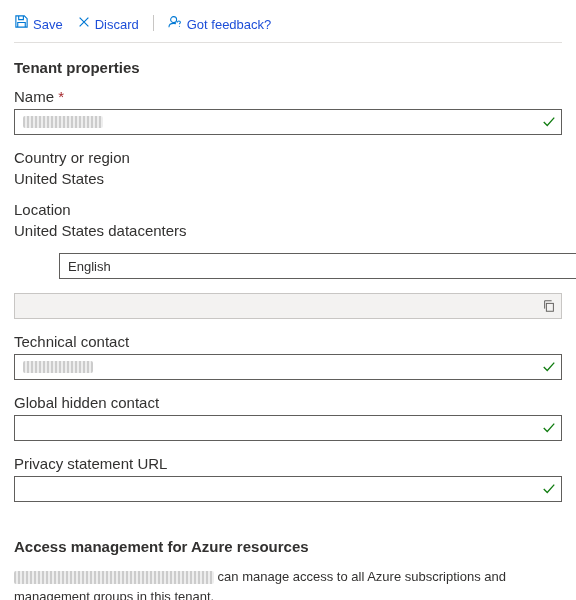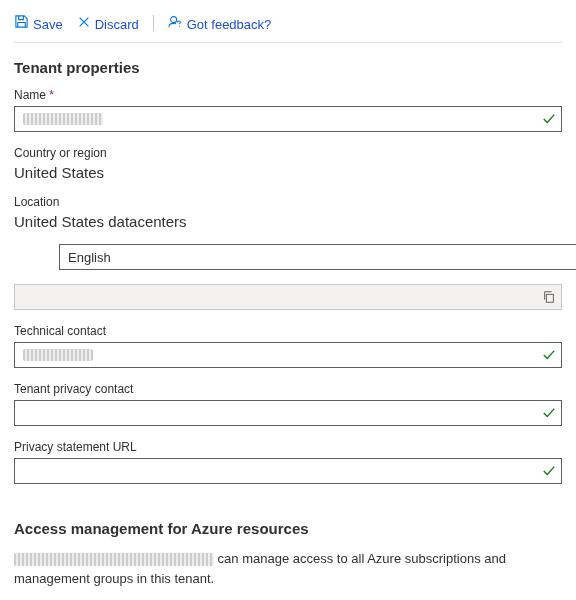--- a/index.html
+++ b/index.html
@@ -36,21 +36,21 @@
   }
   h2.section {
     font-size: 15px;
     font-weight: 700;
     margin: 0 0 12px;
   }
   .field {
     margin-bottom: 14px;
   }
   .field-label {
-    font-size: 12px;
+    font-size: 15px;
     color: #323130;
     margin-bottom: 4px;
   }
   .req { color: #a4262c; }
   .static-value {
     font-size: 15px;
     color: #323130;
   }
   .text-input {
     position: relative;
@@ -200,21 +200,21 @@
     <input type="text" style="position: absolute; opacity: 0; pointer-events: none;" value="">
     <span class="input-icon">
       <svg width="14" height="14" viewBox="0 0 16 16">
           <path fill="none" stroke="#107c10" stroke-width="1.5" d="M2 8l4 4 8-9"></path>
         </svg>
     </span>
   </div>
 </div>
 
 <div class="field">
-  <div class="field-label">Tenant privacy contact</div>
+  <div class="field-label">Global hidden contact</div>
   <div class="text-input">
     <input type="text" value="" style="">
     <span class="input-icon">
       <svg width="14" height="14" viewBox="0 0 16 16">
           <path fill="none" stroke="#107c10" stroke-width="1.5" d="M2 8l4 4 8-9"></path>
         </svg>
     </span>
   </div>
 </div>
 

